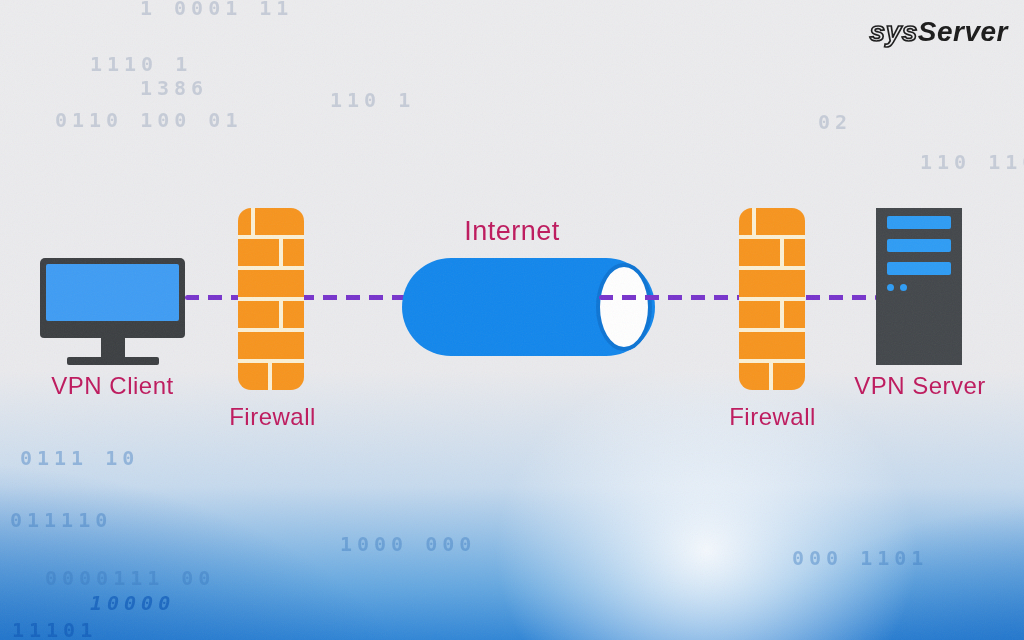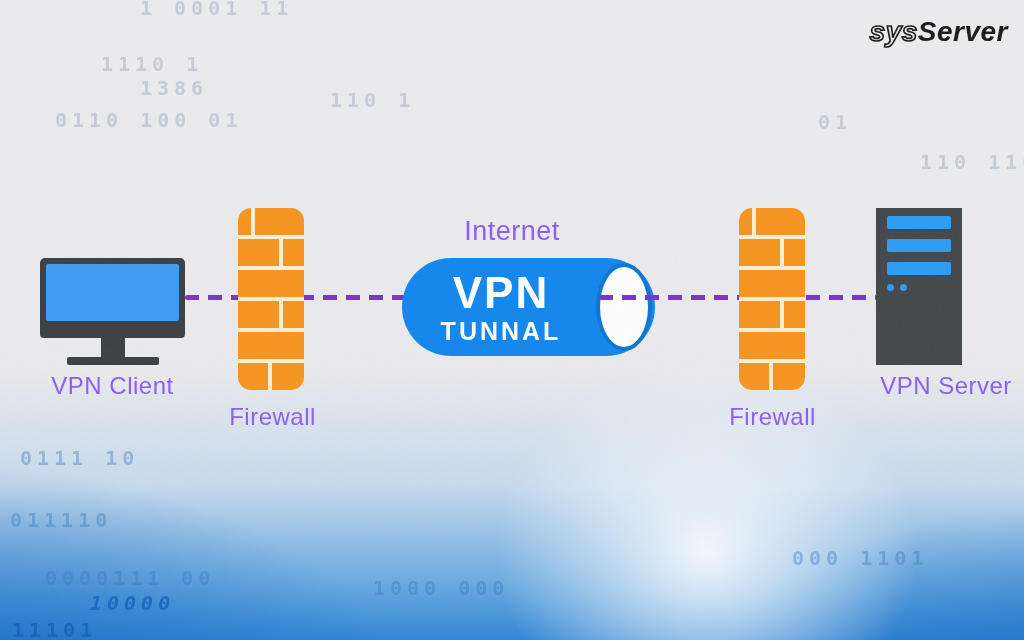--- a/index.html
+++ b/index.html
@@ -67,49 +67,49 @@
     background:#FFFFFF; border:4px solid #0C74D4; border-radius:50%; }
 
   
   .server { position:absolute; left:876px; top:208px; width:86px; height:157px; background:#42464A; z-index:2; }
   .server-bar { position:absolute; left:11px; width:64px; height:13px; background:#2D9CF5; border-radius:2px; }
   .bar1 { top:8px; } .bar2 { top:31px; } .bar3 { top:54px; }
   .server-dot { position:absolute; width:7px; height:7px; border-radius:50%; background:#2D9CF5; top:76px; }
   .dot1 { left:11px; } .dot2 { left:24px; }
 
   
-  .diagram-label { position:absolute; color:#8b5cf6; font-size:24px; letter-spacing:0.5px; text-align:center; z-index:2; }
+  .diagram-label { position:absolute; color:#be185d; font-size:24px; letter-spacing:0.5px; text-align:center; z-index:2; }
   .lbl-internet { left:402px; width:220px; top:216px; font-size:27px; }
   .lbl-client   { left:25px;  width:175px; top:372px; }
   .lbl-fw-left  { left:205px; width:135px; top:403px; }
   .lbl-fw-right { left:705px; width:135px; top:403px; }
-  .lbl-server   { left:854px; width:132px; top:372px;margin-left:26px; }
+  .lbl-server   { left:854px; width:132px; top:372px; }
 
   
   .logo { position:absolute; top:16px; right:16px; z-index:4; font-style:italic; font-weight:800; font-size:28px; letter-spacing:0.5px; color:#191919; white-space:nowrap; }
   .logo-outline { color:#191919;font-style:italic; }
   @supports (-webkit-text-stroke: 1px black) {
     .logo-outline { color:transparent; -webkit-text-stroke:1.7px #191919; }
   }
 </style>
 </head>
 <body>
 
 <span class="bin bin-gray" style="left:140px; top:-4px;">1 0001 11</span>
-<span class="bin bin-gray" style="left:101px;  top:52px;">1110 1</span>
+<span class="bin bin-gray" style="left:90px;  top:52px;">1110 1</span>
 <span class="bin bin-gray" style="left:140px; top:76px;">1386</span>
 <span class="bin bin-gray" style="left:55px;  top:108px;">0110 100 01</span>
 <span class="bin bin-gray" style="left:330px; top:88px;">110 1</span>
-<span class="bin bin-gray" style="left:818px; top:110px;">01</span>
+<span class="bin bin-gray" style="left:818px; top:110px;">02</span>
 <span class="bin bin-blue" style="left:20px;  top:446px;">0111 10</span>
 <span class="bin bin-blue" style="left:10px;  top:508px;">011110</span>
 <span class="bin bin-blue" style="left:45px;  top:566px;text-align:center;">0000111 00</span>
 <span class="bin bin-deep" style="left:90px;  top:591px;font-style:italic;">10000</span>
 <span class="bin bin-deep" style="left:12px;  top:618px;">11101</span>
-<span class="bin bin-blue" style="left:340px; top:576px;margin-left:33px;">1000 000</span>
+<span class="bin bin-blue" style="left:340px; top:532px;">1000 000</span>
 <span class="bin bin-blue" style="left:792px; top:546px;">000 1101</span>
 <span class="bin bin-gray" style="left:920px; top:150px;">110 110</span>
 
 <div class="dash-line dash-main"></div>
 
 <div class="monitor">
   <div class="monitor-frame">
     <div class="monitor-screen"></div>
   </div>
   <div class="monitor-neck"></div>
@@ -130,24 +130,20 @@
     </div>
   <div class="fw-row"></div>
   <div class="fw-row j45">
       <span class="joint"></span>
     </div>
 </div>
 <div class="diagram-label lbl-fw-left">Firewall</div>
 
 <div class="diagram-label lbl-internet">Internet</div>
 <div class="tunnel">
-  <div class="tunnel-text">
-    <div class="tunnel-line1">VPN</div>
-    <div class="tunnel-line2">TUNNAL</div>
-  </div>
   <div class="tunnel-ellipse"></div>
 </div>
 <div class="dash-line dash-over-ellipse"></div>
 
 <div class="firewall fw-right">
   <div class="fw-row j20">
       <span class="joint"></span>
     </div>
   <div class="fw-row j62">
       <span class="joint"></span>

